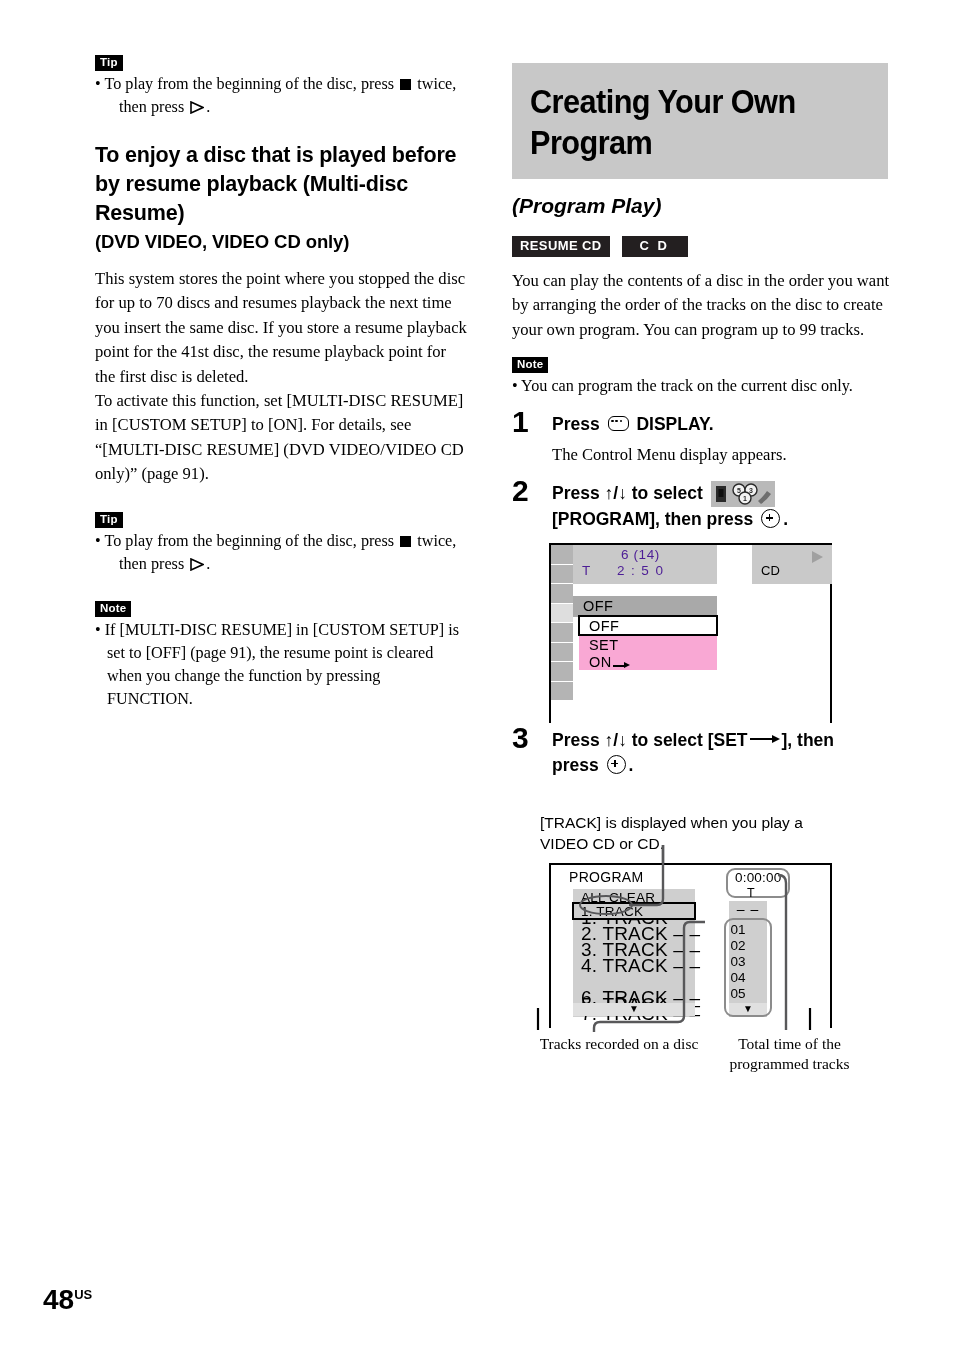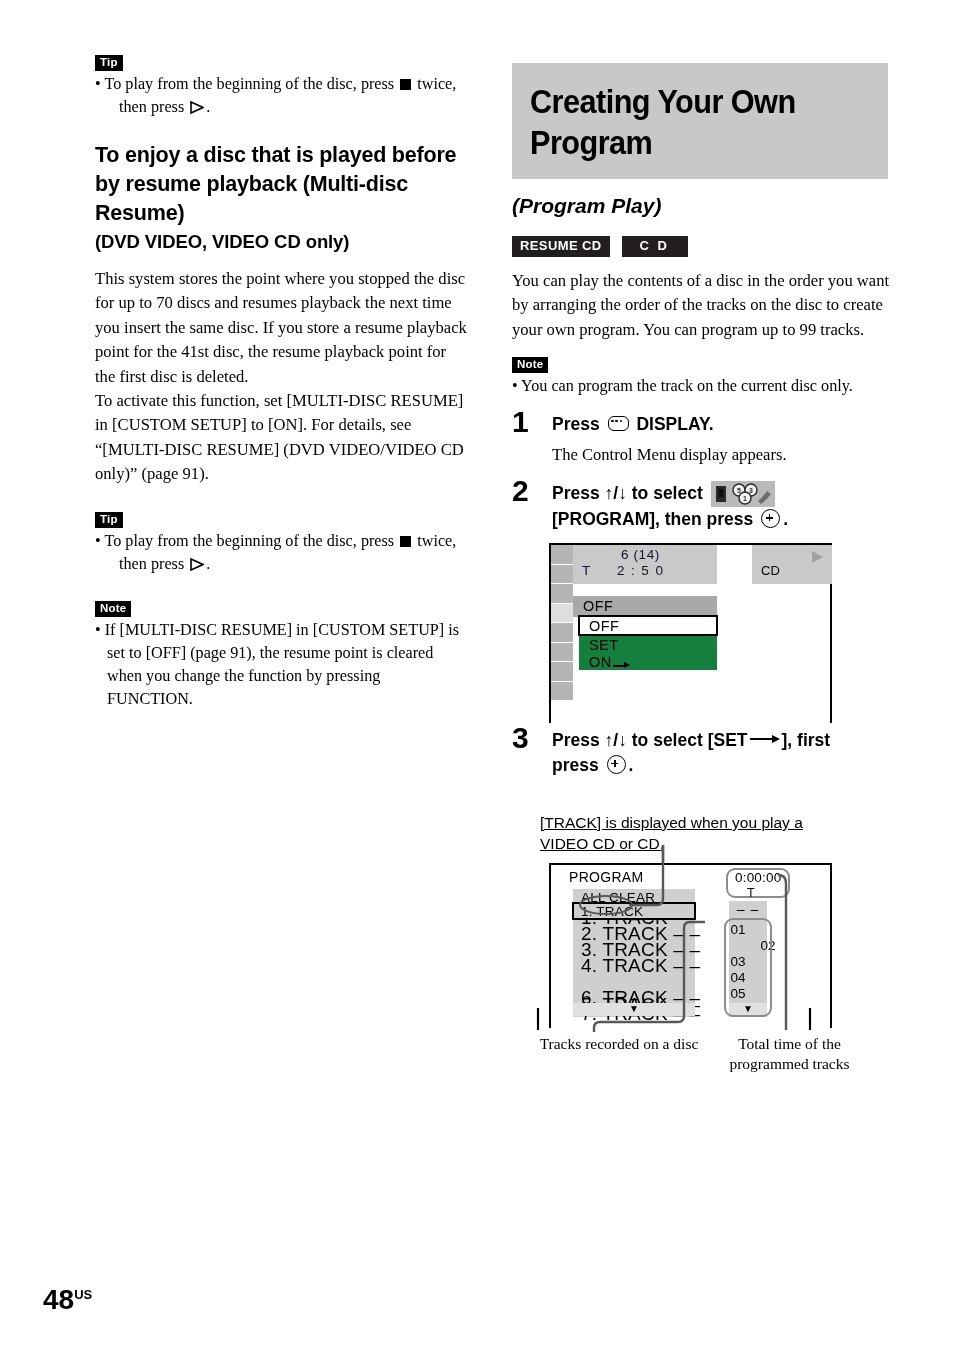--- a/index.html
+++ b/index.html
@@ -232,21 +232,21 @@
   }
   .s1-rail { position:absolute; left:0; top:0; width:22px; }
   .s1-cell { width:22px; height:19.5px; background:#b4b4b4; border-bottom:1.5px solid #fff; box-sizing:border-box; }
   .s1-cell.hi { background:#dedede; }
 
   .s1-info {
     position: absolute; left: 22px; top: 0;
     width: 144px; height: 39px;
     background: #c9c9c9;
     font-size: 13.5px;
-    color: #0f172a;
+    color: #4c1d95;
   }
   .s1-info .r1 { position:absolute; left:48px; top:2px; letter-spacing:.6px; }
   .s1-info .r2t { position:absolute; left:9px; top:18px; }
   .s1-info .r2v { position:absolute; left:44px; top:18px; letter-spacing:1.4px; }
 
   .s1-cd {
     position: absolute; left: 201px; top: 0;
     width: 80px; height: 39px;
     background: #c9c9c9;
   }
@@ -258,21 +258,21 @@
   }
 
   .s1-cur {
     position:absolute; left:22px; top:51px; width:144px; height:21px;
     background:#a9a9a9; font-size:14.5px;
   }
   .s1-cur span { position:absolute; left:10px; top:2px; letter-spacing:.4px; }
 
   .s1-opts {
     position:absolute; left:28px; top:72px; width:138px; height:53px;
-    background:#15803d; font-size:14.5px;
+    background:#f9a8d4; font-size:14.5px;
   }
   .s1-opt { position:absolute; left:10px; letter-spacing:.4px; }
   .s1-opt.o1 { top:2px; }
   .s1-opt.o2 { top:20px; }
   .s1-opt.o3 { top:37px; }
   .s1-sel-box {
     position:absolute; left:27px; top:70px; width:140px; height:21px;
     border:2px solid #000; background:#fff; box-sizing:border-box;
   }
   .s1-sel-box span { position:absolute; left:9px; top:1px; font-size:14.5px; letter-spacing:.4px;}
@@ -493,26 +493,26 @@
     <div class="s1-sel-box">
       <span>OFF</span>
     </div>
     <div class="s1-setarrow"><span class="arr-sm"></span></div>
   </div>
 
   <div style="position:absolute; left:512px; top:728px; width:378px;">
     <div class="step" style="margin-top:0">
       <div class="step-num">3</div>
       <p class="step-head">
-        <span>Press ↑/↓ to select [SET</span><span class="ico-arrow-right"></span><span>], first</span><br>
+        <span>Press ↑/↓ to select [SET</span><span class="ico-arrow-right"></span><span>], then</span><br>
         <span>press</span>
         <span class="ico-enter"></span><span>.</span>
       </p>
     </div>
-    <p class="step-note" style="margin:34px 0 0 28px; width:300px;text-decoration:underline;">[TRACK] is displayed when you play a VIDEO CD or CD.</p>
+    <p class="step-note" style="margin:34px 0 0 28px; width:300px;">[TRACK] is displayed when you play a VIDEO CD or CD.</p>
   </div>
 
   <div class="screen2">
     <div class="s2-title">PROGRAM</div>
 
     <div class="s2-list">
       <span class="s2-clear">ALL CLEAR</span>
       <span class="row" style="top:18px;">1. TRACK</span>
       <span class="row" style="top:34px;">2. TRACK  – –</span>
       <span class="row" style="top:50px;">3. TRACK  – –</span>
@@ -523,21 +523,21 @@
       <span class="dn">▼</span>
     </div>
 
     <div class="s2-selbox">
       <span>1. TRACK</span>
     </div>
 
     <div class="s2-numcol">
       <span class="dashes" style="top:0px;">– –</span>
       <span class="n" style="top:21px;">01</span>
-      <span class="n" style="top:37px;padding-left:30px;">02</span>
+      <span class="n" style="top:37px;">02</span>
       <span class="n" style="top:53px;">03</span>
       <span class="n" style="top:69px;">04</span>
       <span class="n" style="top:85px;">05</span>
       <span class="n" style="top:101px;">06</span>
       <span class="dn">▼</span>
     </div>
     <div class="s2-numbox"></div>
 
     <div class="s2-time">0:00:00</div>
     <div class="s2-timeT">T</div>

